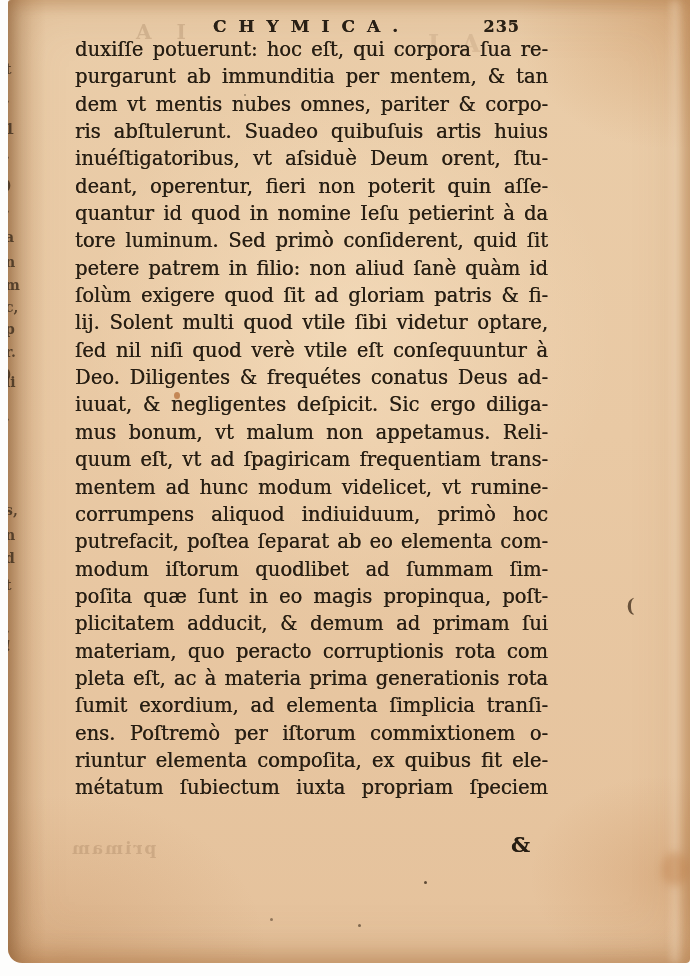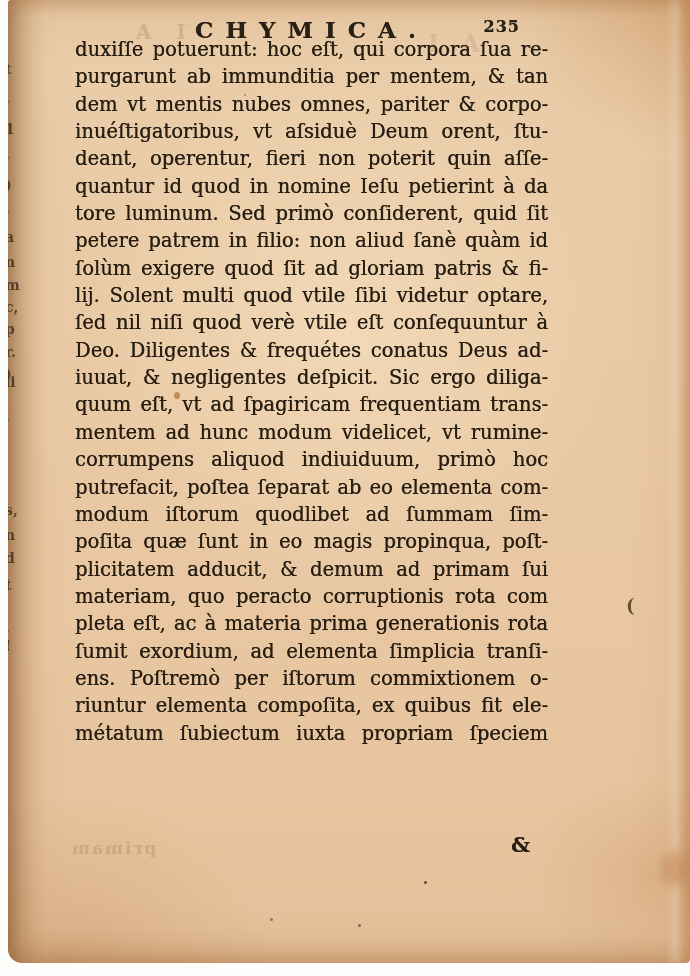--- a/index.html
+++ b/index.html
@@ -34,21 +34,21 @@
       rgba(116,72,34,0.40) 0%,
       rgba(132,84,42,0.22) 35%,
       rgba(150,96,48,0.10) 65%,
       rgba(150,96,48,0) 100%);
     pointer-events:none;
   }
   
   .running-head{position:absolute;left:67px;top:16px;width:473px;height:30px;}
   .page-title{
     position:absolute;left:0;right:0;text-align:center;
-    font-size:23px;font-weight:bold;letter-spacing:12px;
+    font-size:17px;font-weight:bold;letter-spacing:12px;
     color:#281f15;text-shadow:0 0 0.6px rgba(40,30,20,0.8);
     white-space:nowrap;
   }
   .page-number{
     position:absolute;right:28px;top:1px;
     font-size:16px;font-weight:bold;color:#2b2115;
     text-shadow:0 0 0.6px rgba(40,30,20,0.8);
     letter-spacing:1px;
   }
   
@@ -118,30 +118,32 @@
 
     <div class="running-head">
       <div class="page-title">CHYMICA.</div>
       <div class="page-number">235</div>
     </div>
 
     <div class="text-block">
         <div class="text-line">duxiſſe potuerunt: hoc eſt, qui corpora ſua re-</div>
         <div class="text-line">purgarunt ab immunditia per mentem, &amp; tan</div>
         <div class="text-line">dem vt mentis nubes omnes, pariter &amp; corpo-</div>
+        <div class="text-line">ris abſtulerunt. Suadeo quibuſuis artis huius</div>
         <div class="text-line">inuéſtigatoribus, vt aſsiduè Deum orent, ſtu-</div>
         <div class="text-line">deant, operentur, fieri non poterit quin aſſe-</div>
         <div class="text-line">quantur id quod in nomine Ieſu petierint à da</div>
         <div class="text-line">tore luminum. Sed primò conſiderent, quid ſit</div>
         <div class="text-line">petere patrem in filio: non aliud ſanè quàm id</div>
         <div class="text-line">ſolùm exigere quod ſit ad gloriam patris &amp; fi-</div>
         <div class="text-line">lij. Solent multi quod vtile ſibi videtur optare,</div>
         <div class="text-line">ſed nil niſi quod verè vtile eſt conſequuntur à</div>
         <div class="text-line">Deo. Diligentes &amp; frequétes conatus Deus ad-</div>
         <div class="text-line">iuuat, &amp; negligentes deſpicit. Sic ergo diliga-</div>
+        <div class="text-line">mus bonum, vt malum non appetamus. Reli-</div>
         <div class="text-line">quum eſt, vt ad ſpagiricam frequentiam trans-</div>
         <div class="text-line">mentem ad hunc modum videlicet, vt rumine-</div>
         <div class="text-line">corrumpens aliquod indiuiduum, primò hoc</div>
         <div class="text-line">putrefacit, poſtea ſeparat ab eo elementa com-</div>
         <div class="text-line">modum iſtorum quodlibet ad ſummam ſim-</div>
         <div class="text-line">poſita quæ ſunt in eo magis propinqua, poſt-</div>
         <div class="text-line">plicitatem adducit, &amp; demum ad primam ſui</div>
         <div class="text-line">materiam, quo peracto corruptionis rota com</div>
         <div class="text-line">pleta eſt, ac à materia prima generationis rota</div>
         <div class="text-line">ſumit exordium, ad elementa ſimplicia tranſi-</div>

